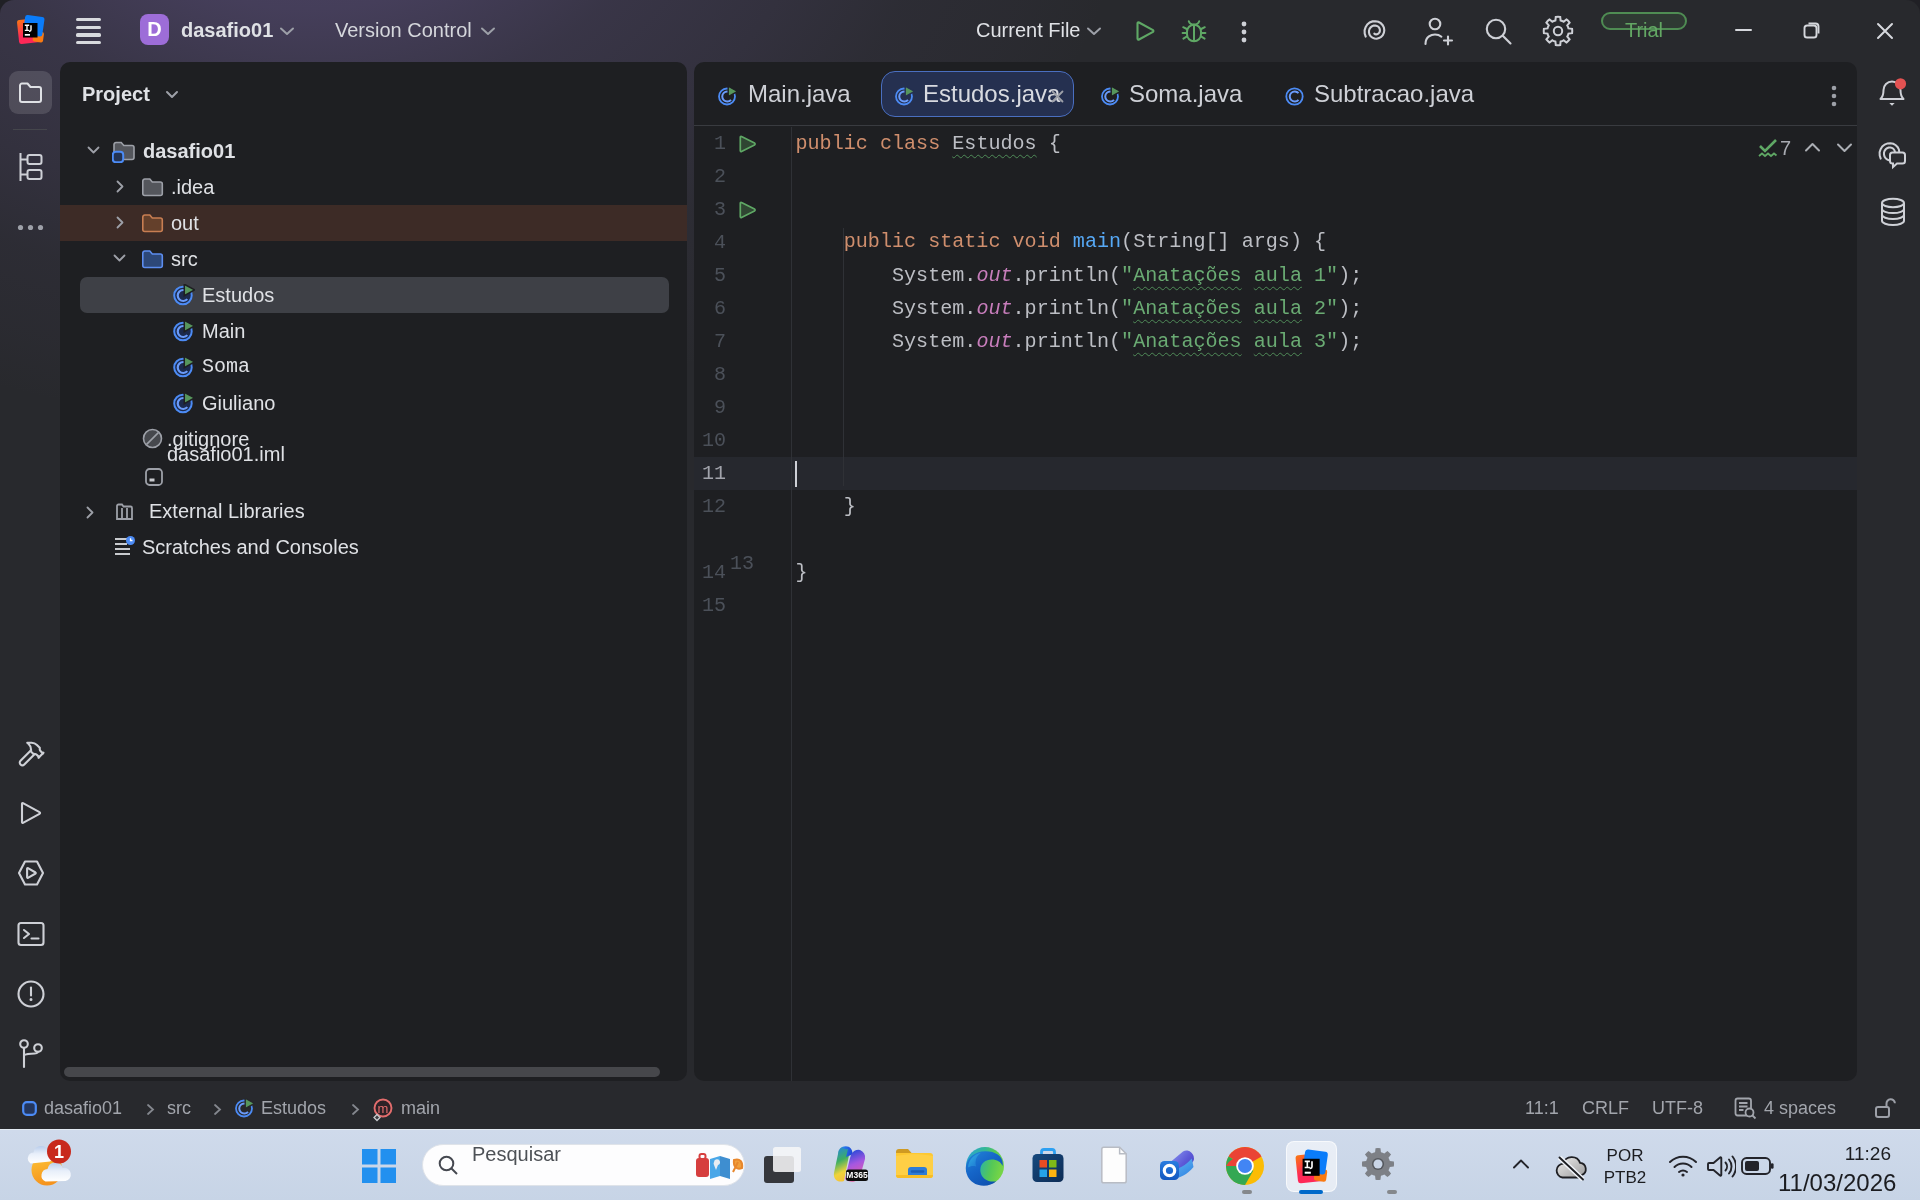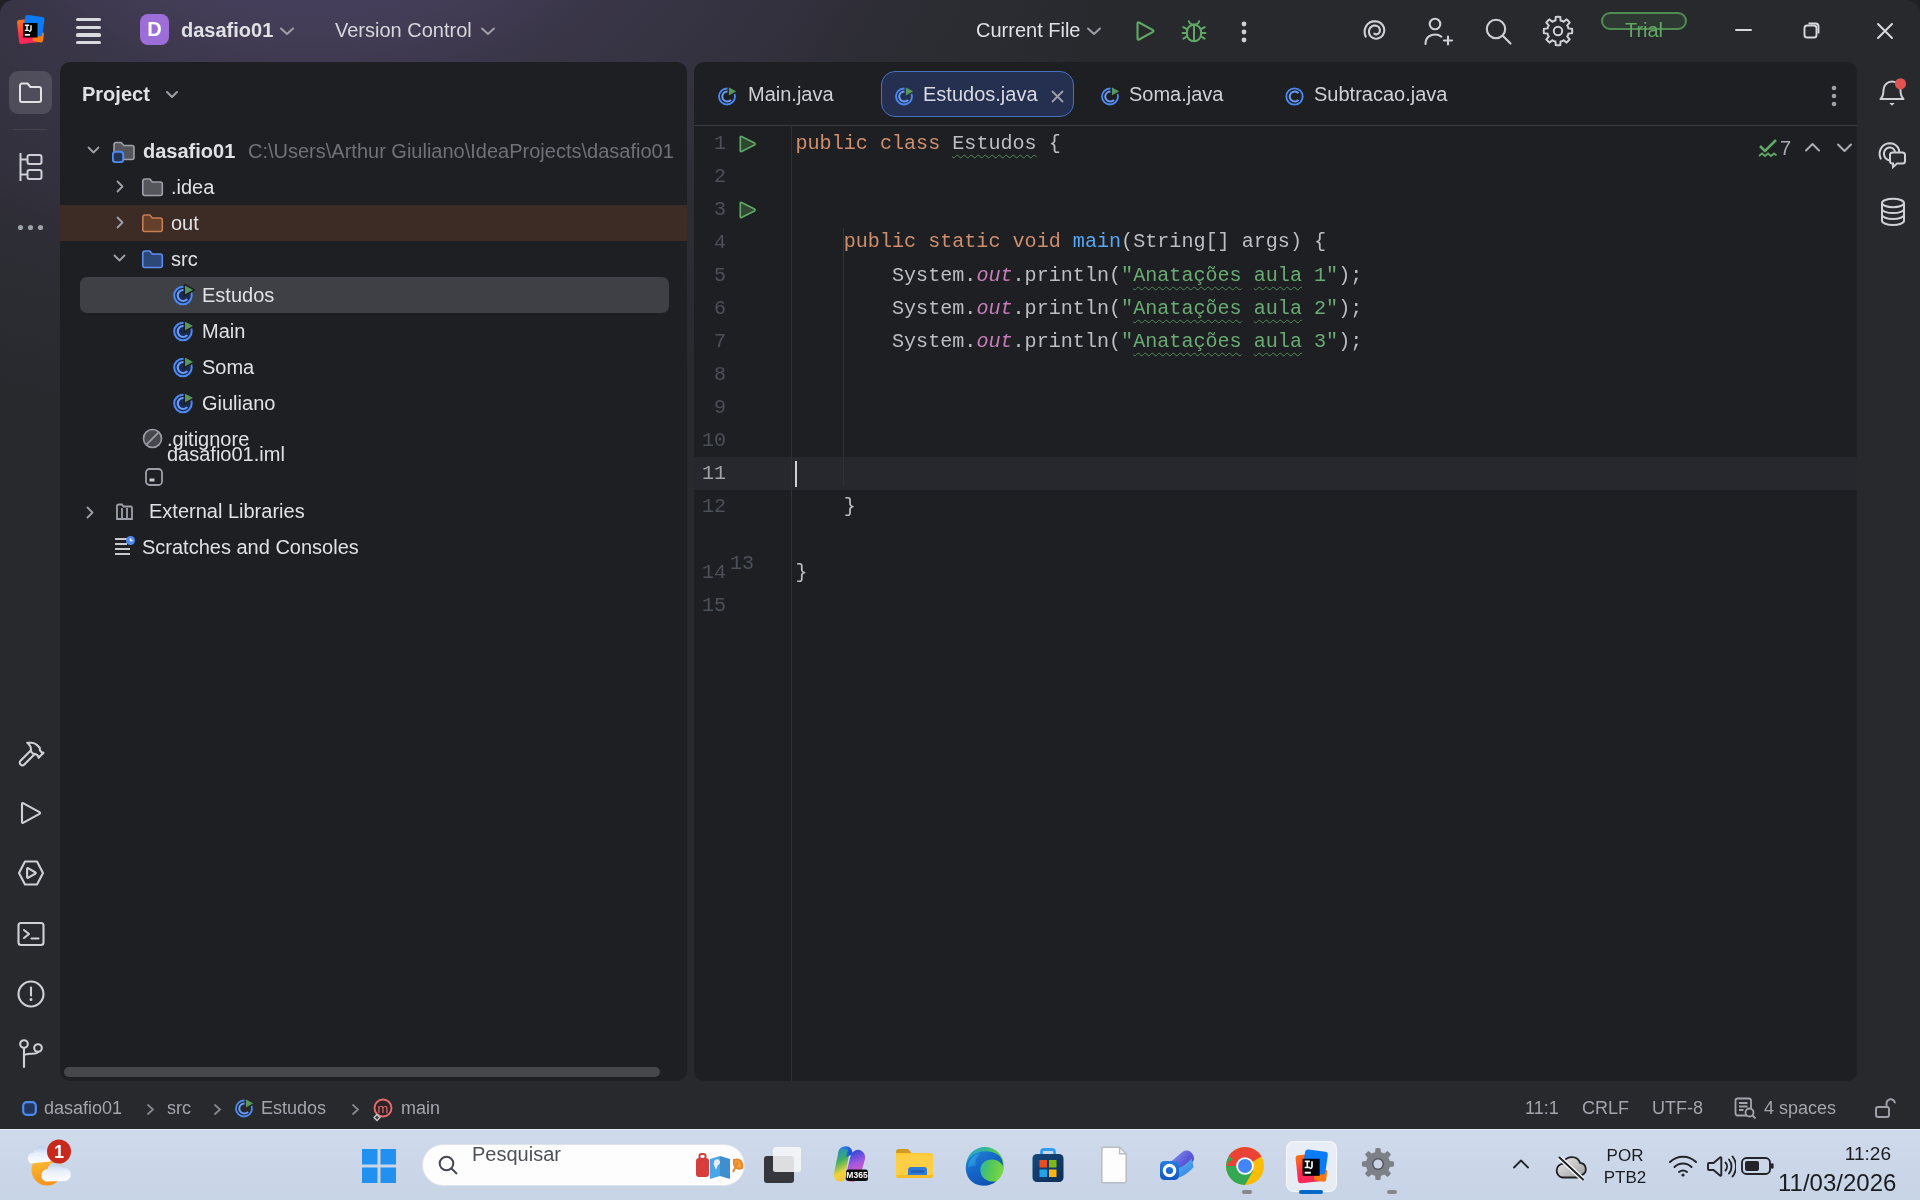--- a/index.html
+++ b/index.html
@@ -24,21 +24,21 @@
 
   
   #project { left:60px; top:62px; width:627px; height:1019px; overflow:hidden; }
   .row { position:absolute; left:0; width:627px; height:36px; }
   .rowtext { position:absolute; font-size:20px; color:#dfe1e5; white-space:nowrap; height:36px; line-height:36px; }
   #pscroll { position:absolute; left:4px; top:1005px; width:596px; height:10px; border-radius:5px; background:#46474b; }
 
   
   #editor { left:694px; top:62px; width:1163px; height:1019px; overflow:hidden; }
   #tabbar { position:absolute; left:0; top:0; width:1163px; height:64px; border-bottom:1px solid #393b40; }
-  .tabtext { position:absolute; top:0px; height:64px; line-height:64px; font-size:20px; color:#ced0d6; white-space:nowrap; }
+  .tabtext { position:absolute; top:0px; height:64px; line-height:64px; font-size:24px; color:#ced0d6; white-space:nowrap; }
   #activetab { position:absolute; left:187px; top:9px; width:193px; height:46px; border-radius:14px;
       background:#253050; border:1px solid #4a6fc0; }
   #curline { position:absolute; left:0; top:395px; width:1163px; height:33px; background:#26282e; }
   #gutterline { position:absolute; left:97px; top:65px; width:1px; height:954px; background:#2f3136; }
   #indentguide { position:absolute; left:149px; top:166px; width:1px; height:258px; background:#2f3136; }
   .lnum { position:absolute; left:0; width:32px; text-align:right; font-family:"Liberation Mono",monospace;
       font-size:20px; color:#4b5059; height:33px; line-height:33px; }
   .code { position:absolute; left:101.5px; font-family:"Liberation Mono",monospace; font-size:20.1px;
       white-space:pre; color:#bcbec4; height:33px; line-height:33px; }
   .kw { color:#cf8e6d; }
@@ -177,27 +177,26 @@
     <circle cx="7" cy="6" r="3.8"></circle>
       <circle cx="21" cy="10" r="3.8"></circle>
     <path d="M7,10 v19 M7,18 c0,-4 14,-0.5 14,-4.2"></path>
   </svg>
 
   <div id="project" class="island">
     <div class="rowtext" style="left:22px;top:14px;font-weight:bold;">Project</div>
     <div class="row" style="top:143px;background:#3d2b26;"></div>
     <div class="row" style="top:215px;background:#3e4046;border-radius:7px;left:20px;width:589px;"></div>
     <div class="rowtext" style="left:83px;top:71px;font-weight:bold;">dasafio01</div>
-    <div class="rowtext" style="left:188px;top:71px;color:#6e7178;">C:\Users\Arthur Giuliano\IdeaProjects\dasafio01</div>
     <div class="rowtext" style="left:111px;top:107px;">.idea</div>
     <div class="rowtext" style="left:111px;top:143px;">out</div>
     <div class="rowtext" style="left:111px;top:179px;">src</div>
     <div class="rowtext" style="left:142px;top:215px;">Estudos</div>
     <div class="rowtext" style="left:142px;top:251px;">Main</div>
-    <div class="rowtext" style="left:142px;top:287px;">Soma</div>
+    <div class="rowtext" style="left:142px;top:287px;font-family:Liberation Mono, monospace;">Soma</div>
     <div class="rowtext" style="left:142px;top:323px;">Giuliano</div>
     <div class="rowtext" style="left:107px;top:359px;">.gitignore</div>
     <div class="rowtext" style="left:107px;top:374px;">dasafio01.iml</div>
     <div class="rowtext" style="left:81px;top:431px;margin-left:8px;">External Libraries</div>
     <div class="rowtext" style="left:82px;top:467px;">Scratches and Consoles</div>
 
     <svg class="abs" style="left:105px;top:28px" width="14" height="9" viewBox="0 0 14 9">
         <path d="M2,2 L7,7 L12,2" stroke="#9da0a8" stroke-width="2" fill="none" stroke-linecap="round" stroke-linejoin="round"></path>
       </svg>
 

